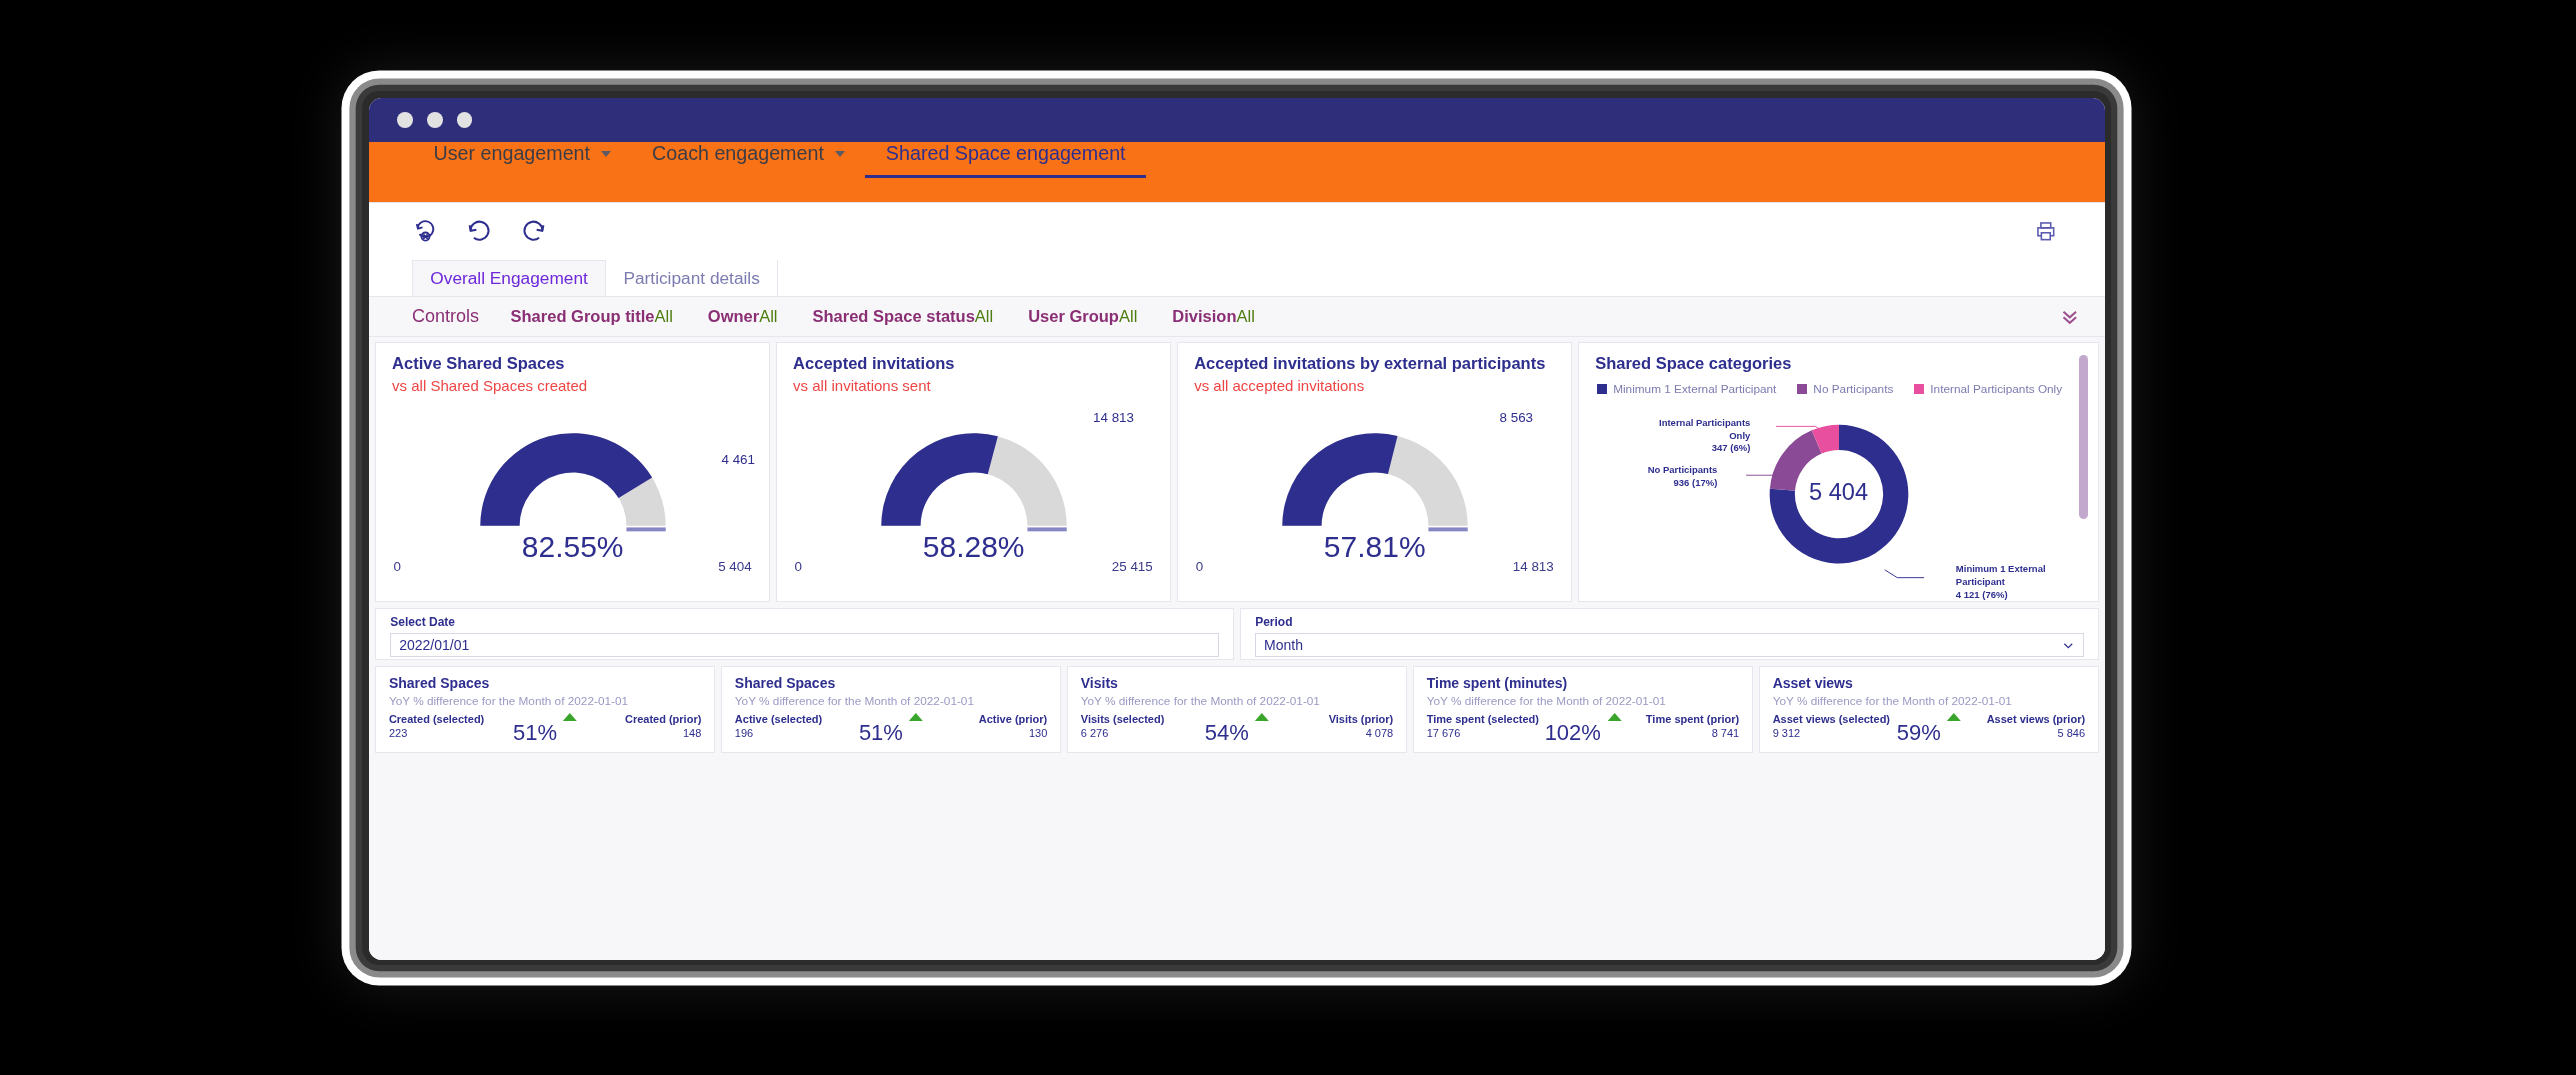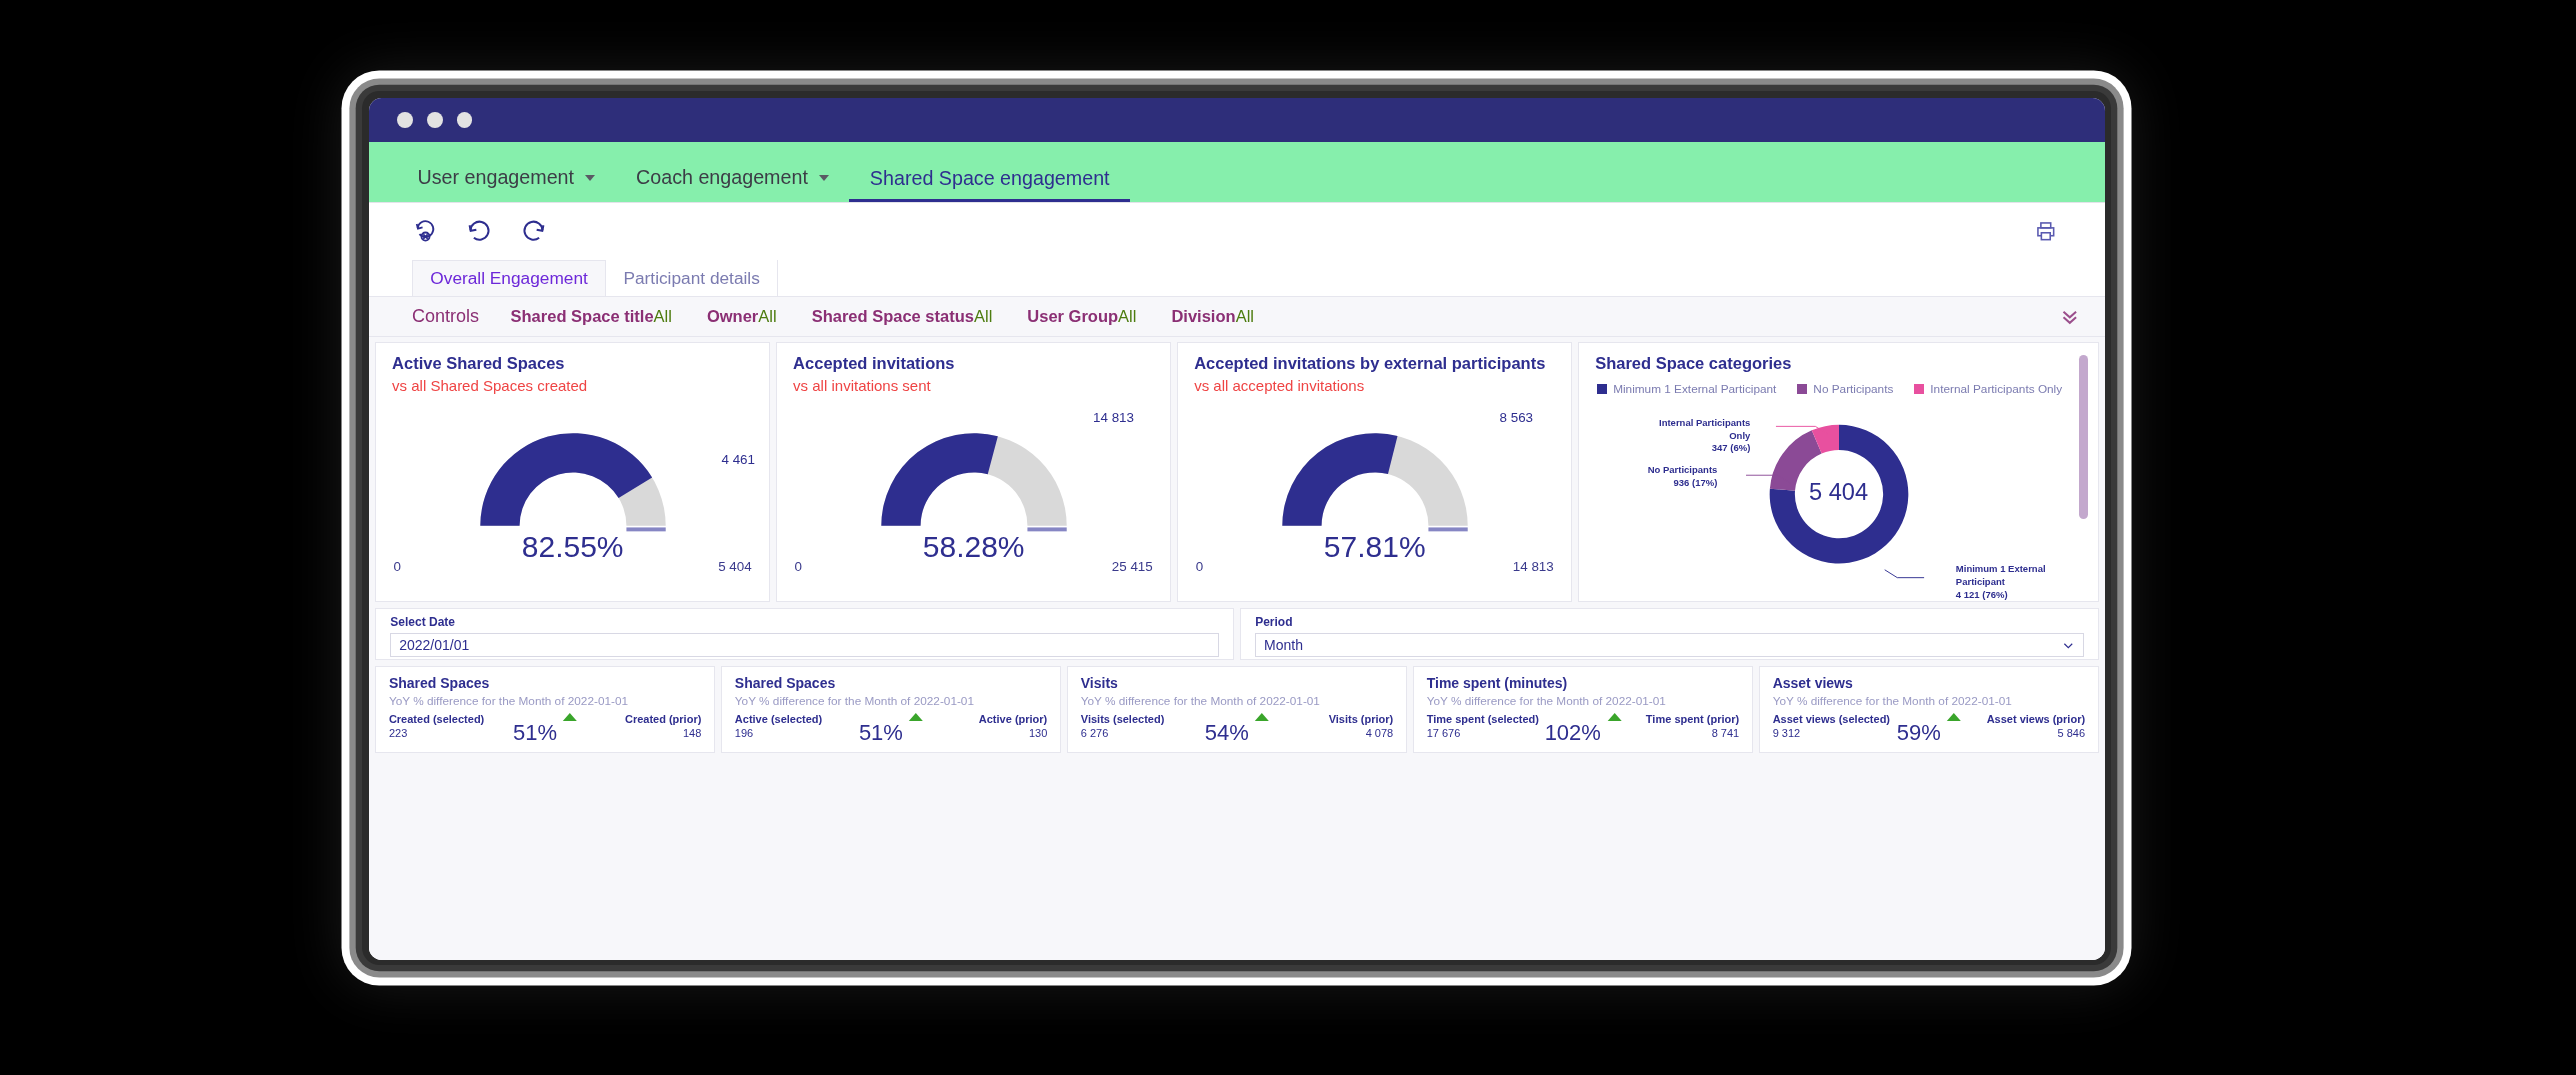--- a/index.html
+++ b/index.html
@@ -41,24 +41,24 @@
     background: #2e2e7a;
     display: flex; align-items: center;
     padding-left: 28px;
     gap: 14px;
   }
   .dot { width: 15.8px; height: 15.8px; border-radius: 50%; background: #e2e2e2; }
 
   
   .topnav {
     height: 61px;
-    background: #86efac;
+    background: #f97316;
     border-bottom: 0.8px solid #e3e3ea;
-    display: flex; align-items: flex-end;
-    padding: 0 28px;
+    display: flex; align-items: flex-start;
+    padding: 0 44px;
     gap: 0;
   }
   .navitem {
     display: flex; align-items: center; gap: 11px;
     font-size: 19.7px;
     color: #3c3c46;
     padding: 0 20.5px 12.6px 20.5px;
     cursor: pointer;
     white-space: nowrap;
   }
@@ -307,21 +307,21 @@
         <span>Overall Engagement</span>
       </div>
       <div class="sheet-tab">
         <span>Participant details</span>
       </div>
     </div>
 
     <div class="filterbar">
       <div class="fb-controls">Controls</div>
       <div class="fb-item">
-        <span class="lbl">Shared Space title</span><span class="val">All</span>
+        <span class="lbl">Shared Group title</span><span class="val">All</span>
       </div>
       <div class="fb-item">
         <span class="lbl">Owner</span><span class="val">All</span>
       </div>
       <div class="fb-item">
         <span class="lbl">Shared Space status</span><span class="val">All</span>
       </div>
       <div class="fb-item">
         <span class="lbl">User Group</span><span class="val">All</span>
       </div>

